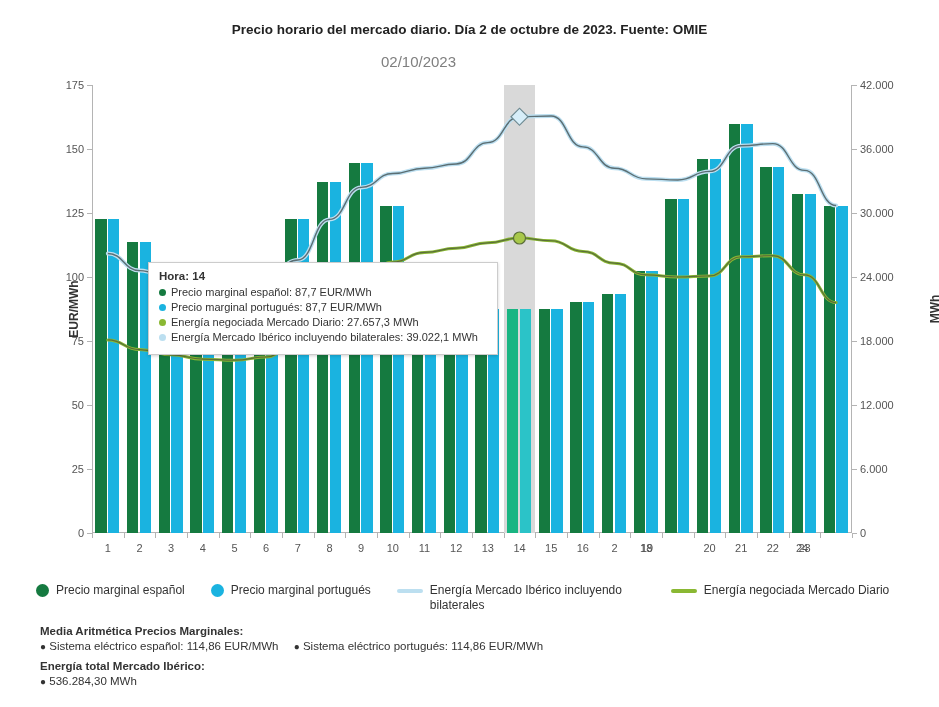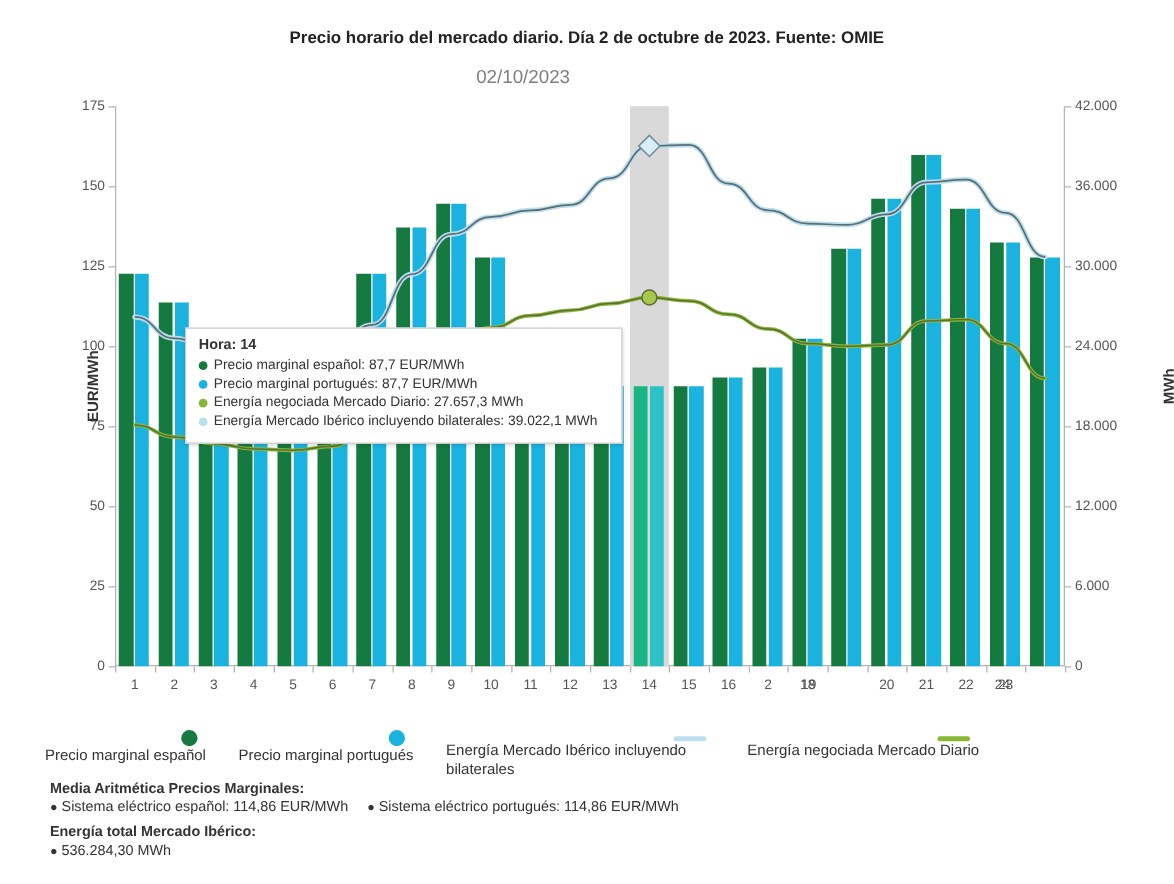--- a/index.html
+++ b/index.html
@@ -175,23 +175,22 @@
     left: 36px;
     top: 583px;
     width: 880px;
     display: flex;
     align-items: flex-start;
     font-size: 12px;
     color: #333333;
   }
   .legend-item {
     display: flex;
-    align-items: flex-end;
+    align-items: flex-start;
     margin-right: 26px;
-    flex-direction: column;
   }
   .legend-swatch-dot {
     width: 13px; height: 13px;
     border-radius: 50%;
     margin-right: 7px;
     margin-top: 1px;
     flex: 0 0 auto;
   }
   .legend-swatch-line {
     width: 26px; height: 4px;

